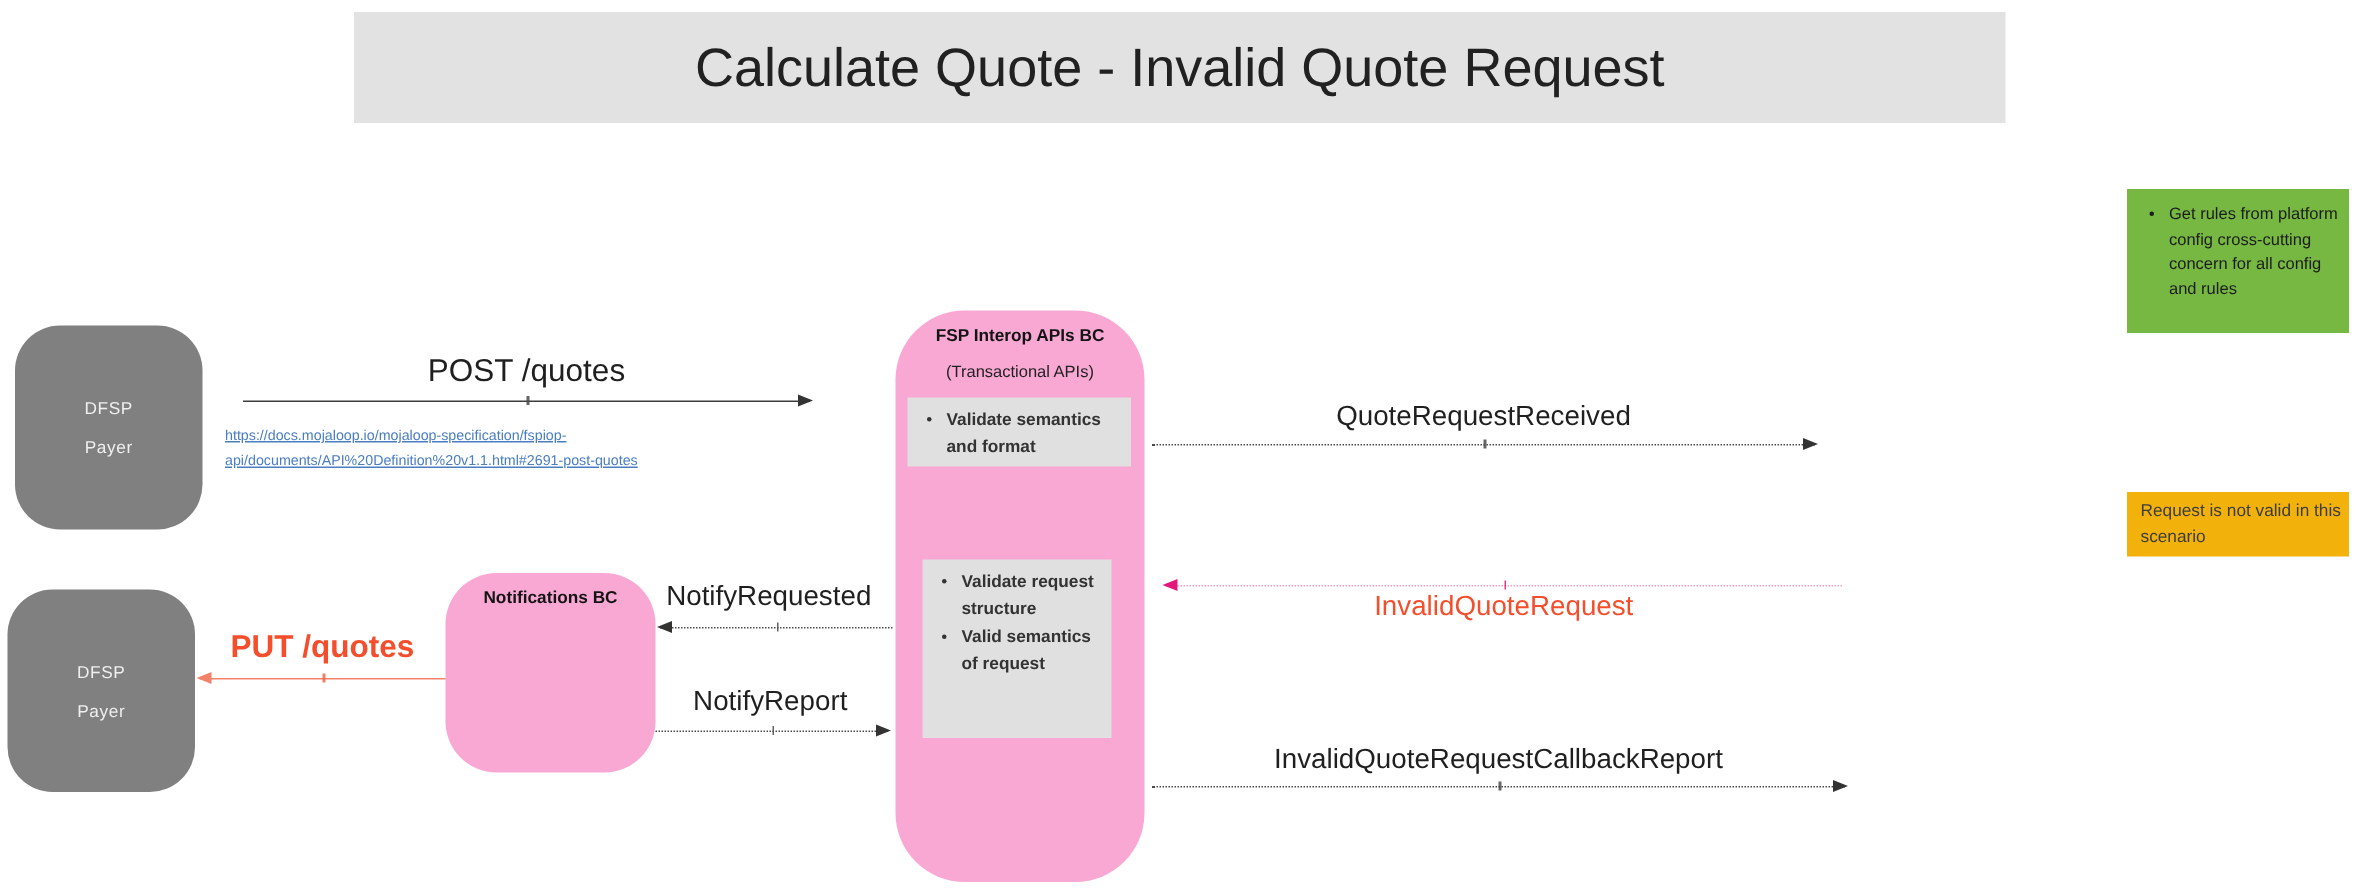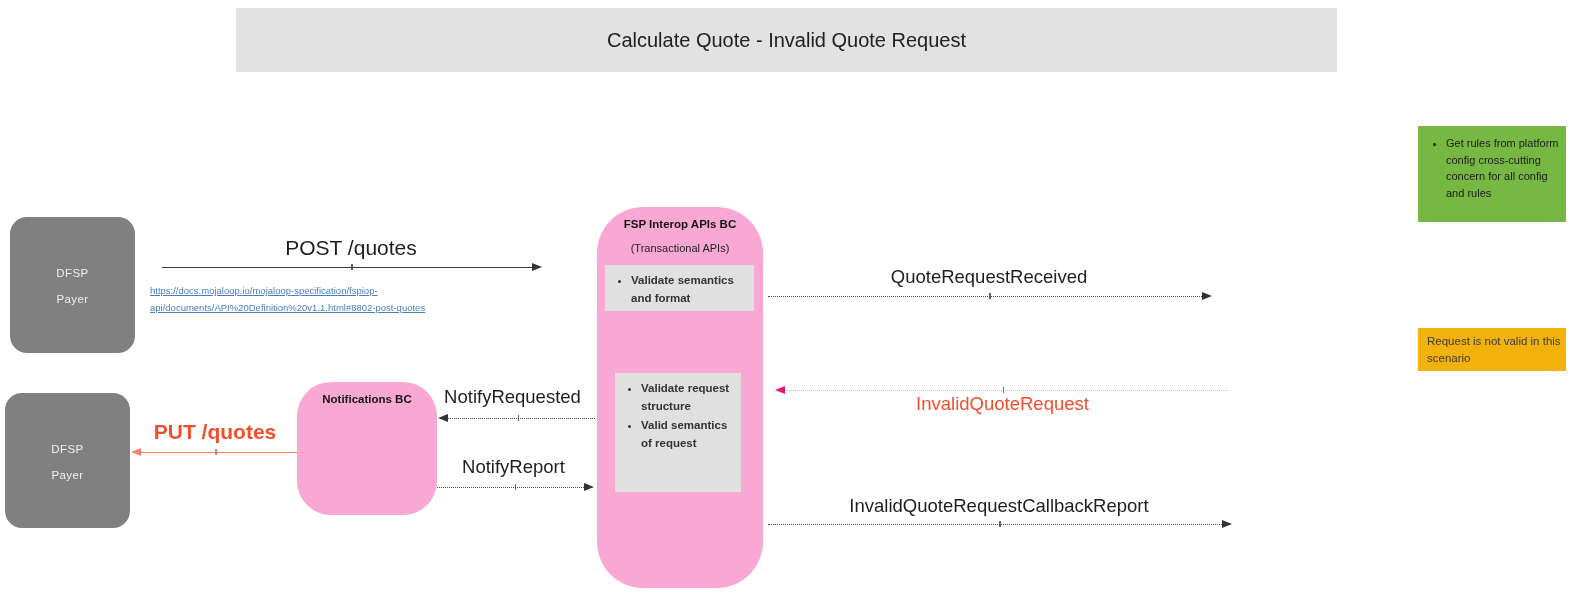--- a/index.html
+++ b/index.html
@@ -2,27 +2,27 @@
 <html><head>
 <meta charset="utf-8">
 <style>
   html,body { margin:0; padding:0; background:#ffffff; }
   .canvas {
     position:relative; width:1576px; height:596px; background:#ffffff;
     font-family:"Liberation Sans", sans-serif; overflow:hidden; color:#1f1f1f;
   }
   
   .titlebar {
-    position:absolute; left:236px; top:8px; width:1101px; height:64px;
+    position:absolute; left:236px; top:8px; width:1101px; height:74px;
     background:#e2e2e2; display:flex; align-items:center; justify-content:center;
-    font-size:20px; color:#212121;
+    font-size:36px; color:#212121;
   }
   
   .actor {
-    position:absolute; background:#808080; border-radius:17px;
+    position:absolute; background:#808080; border-radius:30px;
     color:#efefef; font-size:11.5px; letter-spacing:.4px; text-align:center;
   }
   .actor .l1 { padding-top:50px; }
   .actor .l2 { padding-top:14px; }
   
   .bc { position:absolute; background:#f9a8d4; }
   .bc.big { border-radius:46px; }
   .bc.small { border-radius:34px; }
   .bc-title { font-weight:bold; font-size:11.5px; text-align:center; color:#141414; padding-top:11px; }
   .bc-sub { font-size:11px; text-align:center; color:#222; padding-top:12px; }
@@ -112,21 +112,21 @@
   </div>
   <div class="orange-note">Request is not valid in this scenario</div>
 
   <div class="msg big" style="left:162px; top:236px; width:378px;">POST /quotes</div>
   <div class="arr a-solid-black" style="left:162px; top:267px; width:378px;">
     <span class="head right"></span>
     <span class="tick"></span>
   </div>
   <a class="speclink">
     <span>https://docs.mojaloop.io/mojaloop-specification/fspiop-</span>
-    <span>api/documents/API%20Definition%20v1.1.html#8802-post-quotes</span>
+    <span>api/documents/API%20Definition%20v1.1.html#2691-post-quotes</span>
   </a>
 
   <div class="msg mid" style="left:768px; top:266px; width:442px;">QuoteRequestReceived</div>
   <div class="arr a-dot-black" style="left:768px; top:296px; width:442px;">
     <span class="head right"></span>
     <span class="tick"></span>
   </div>
 
   <div class="arr a-dot-pink" style="left:777px; top:390px; width:451px;">
     <span class="head left"></span>

